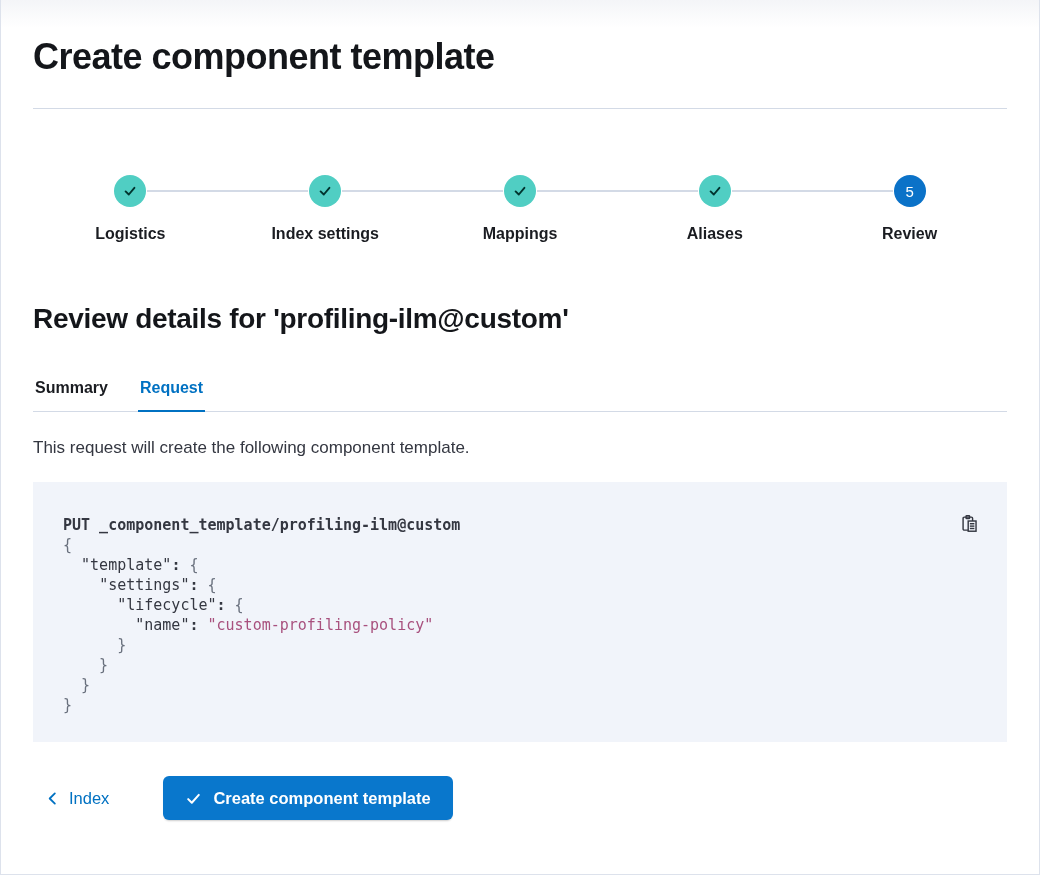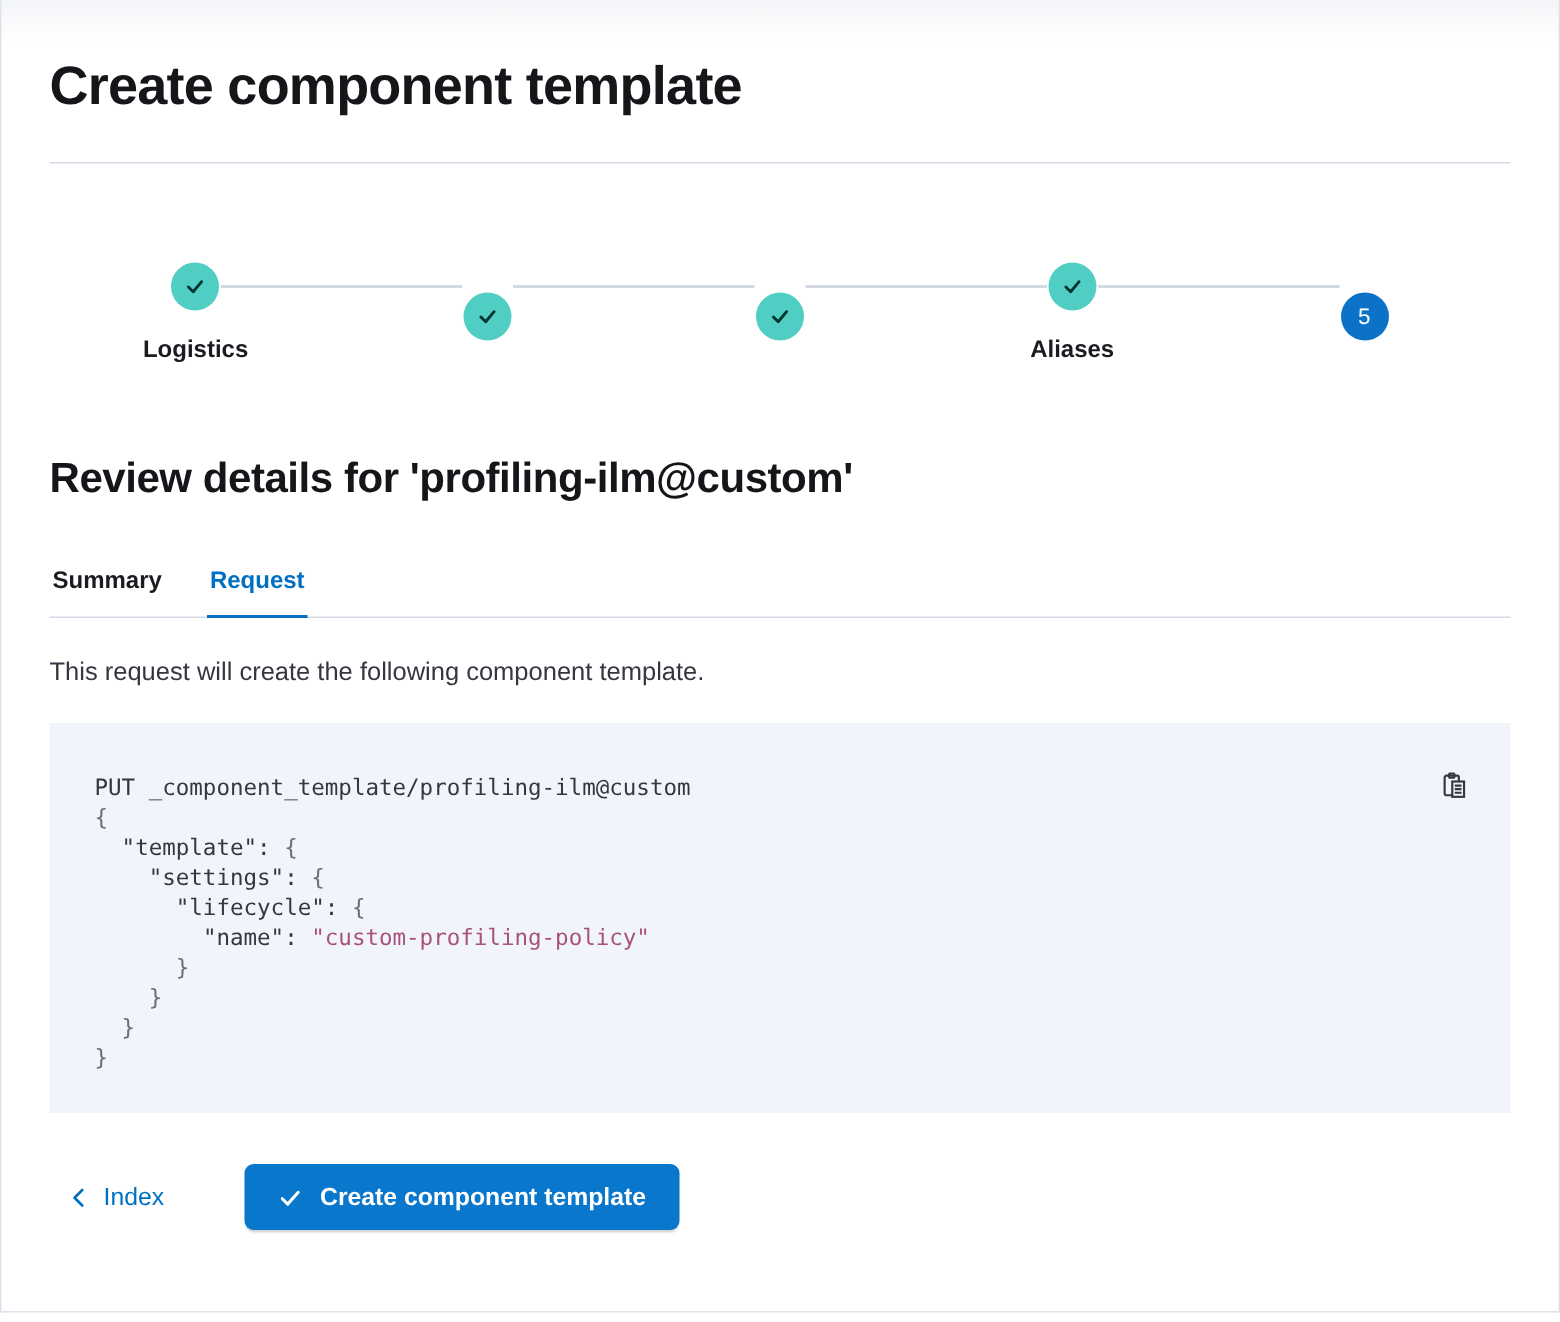--- a/index.html
+++ b/index.html
@@ -127,21 +127,21 @@
     position: relative;
     padding: 33px 30px 26px;
   }
   .codeblock pre {
     font-family: "DejaVu Sans Mono", "Liberation Mono", monospace;
     font-size: 15px;
     line-height: 20px;
     color: #343741;
     white-space: pre;
   }
-  .tok-plain  { color: #343741; }
+  .tok-plain  { color: #343741; font-weight: bold; }
   .tok-key    { color: #343741; }
   .tok-punct  { color: #69707d; }
   .tok-string { color: #a8517e; }
   .copy-btn {
     position: absolute;
     top: 27px; right: 24px;
     width: 28px; height: 28px;
     background: none; border: none;
     border-radius: 4px;
     cursor: pointer;
@@ -204,38 +204,41 @@
             </svg>
           </div>
           <span class="step-label">Logistics</span>
         </button>
         <button class="step step-complete">
           <div class="step-circle">
             <svg width="16" height="16" viewBox="0 0 16 16" fill="none" stroke="#00342e" stroke-width="1.9" stroke-linecap="round" stroke-linejoin="round">
               <path d="M3.6 8.4 6.8 11.5 12.4 4.8"></path>
             </svg>
           </div>
-        </button>
-        <button class="step step-complete">
-          <div class="step-circle">
-            <svg width="16" height="16" viewBox="0 0 16 16" fill="none" stroke="#00342e" stroke-width="1.9" stroke-linecap="round" stroke-linejoin="round">
-              <path d="M3.6 8.4 6.8 11.5 12.4 4.8"></path>
-            </svg>
-          </div>
+          <span class="step-label">Index settings</span>
+        </button>
+        <button class="step step-complete">
+          <div class="step-circle">
+            <svg width="16" height="16" viewBox="0 0 16 16" fill="none" stroke="#00342e" stroke-width="1.9" stroke-linecap="round" stroke-linejoin="round">
+              <path d="M3.6 8.4 6.8 11.5 12.4 4.8"></path>
+            </svg>
+          </div>
+          <span class="step-label">Mappings</span>
         </button>
         <button class="step step-complete">
           <div class="step-circle">
             <svg width="16" height="16" viewBox="0 0 16 16" fill="none" stroke="#00342e" stroke-width="1.9" stroke-linecap="round" stroke-linejoin="round">
               <path d="M3.6 8.4 6.8 11.5 12.4 4.8"></path>
             </svg>
           </div>
           <span class="step-label">Aliases</span>
         </button>
         <button class="step step-current">
           <div class="step-circle">5</div>
+          <span class="step-label">Review</span>
         </button>
       </div>
 
     <h2 class="review-heading">Review details for 'profiling-ilm@custom'</h2>
 
     <div class="tabs" id="tabs">
         <button class="tab">Summary</button>
         <button class="tab selected">Request</button>
       </div>
 

